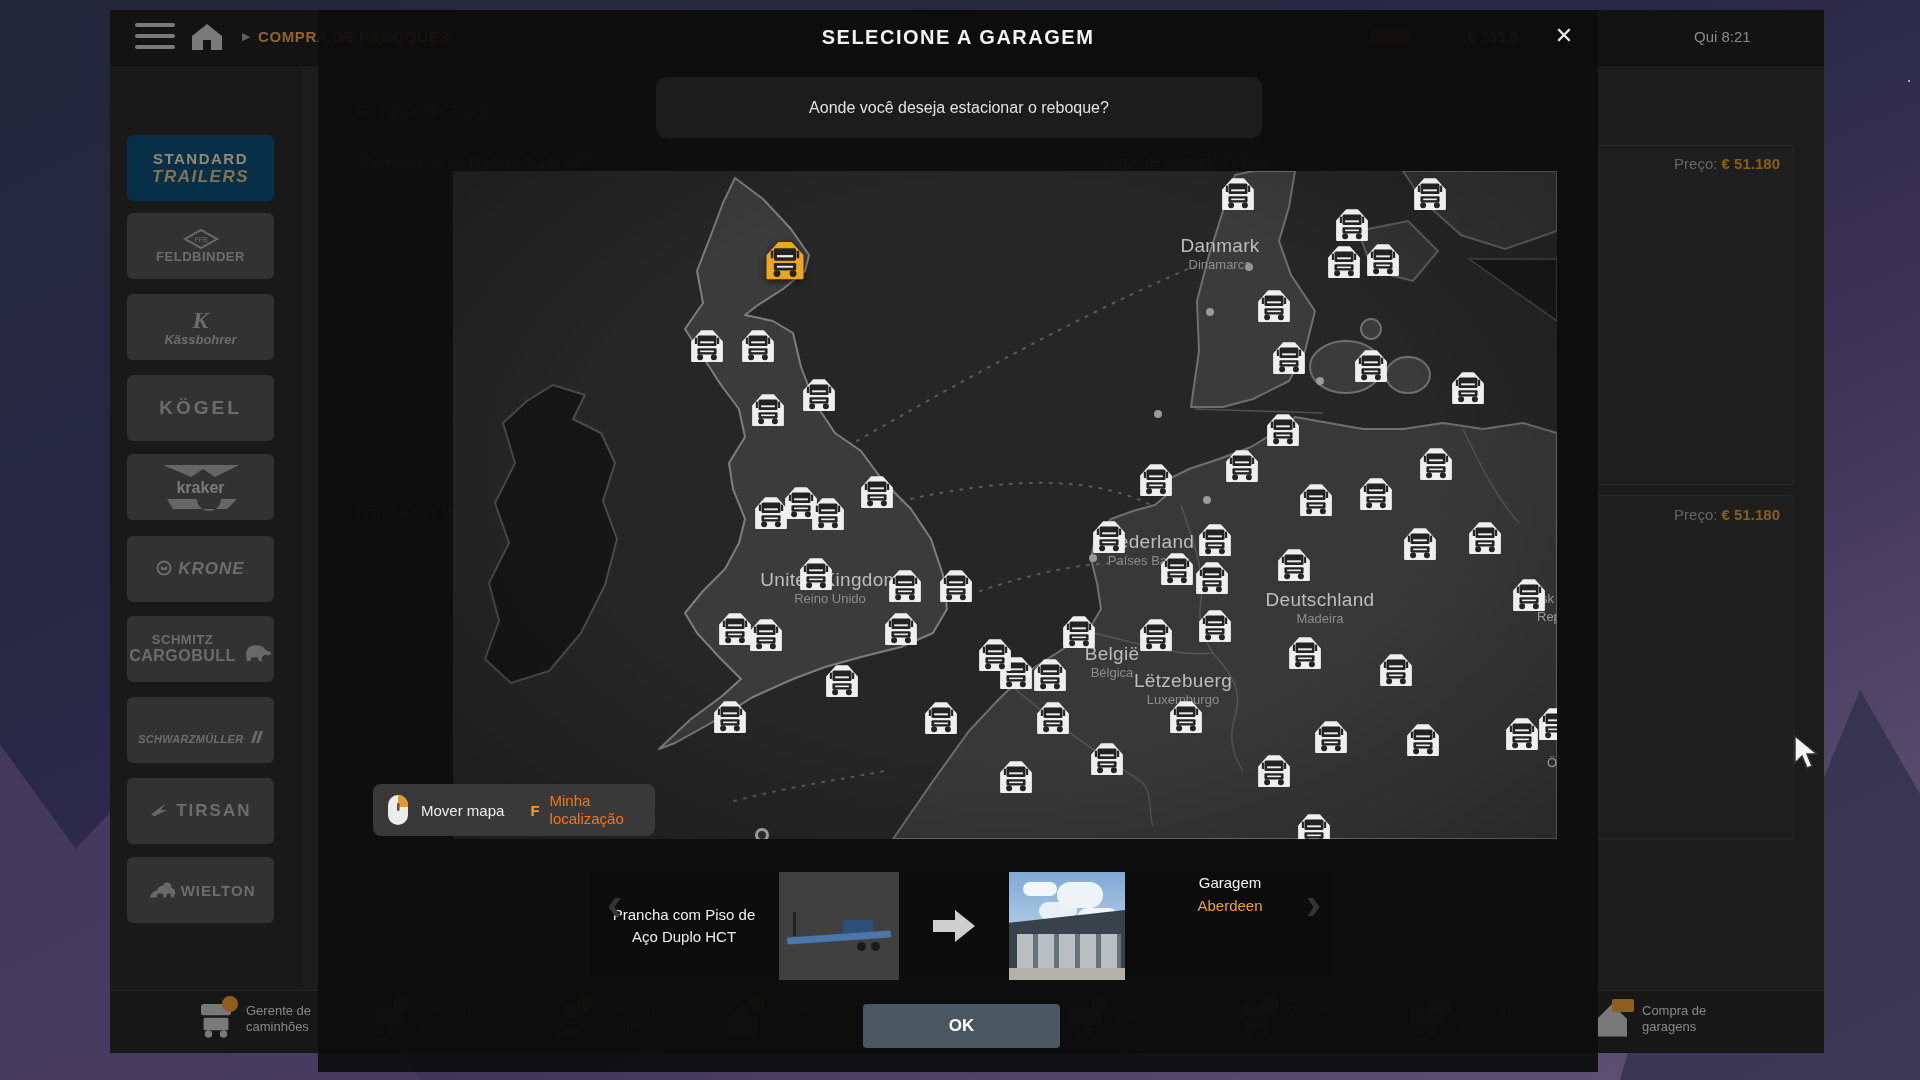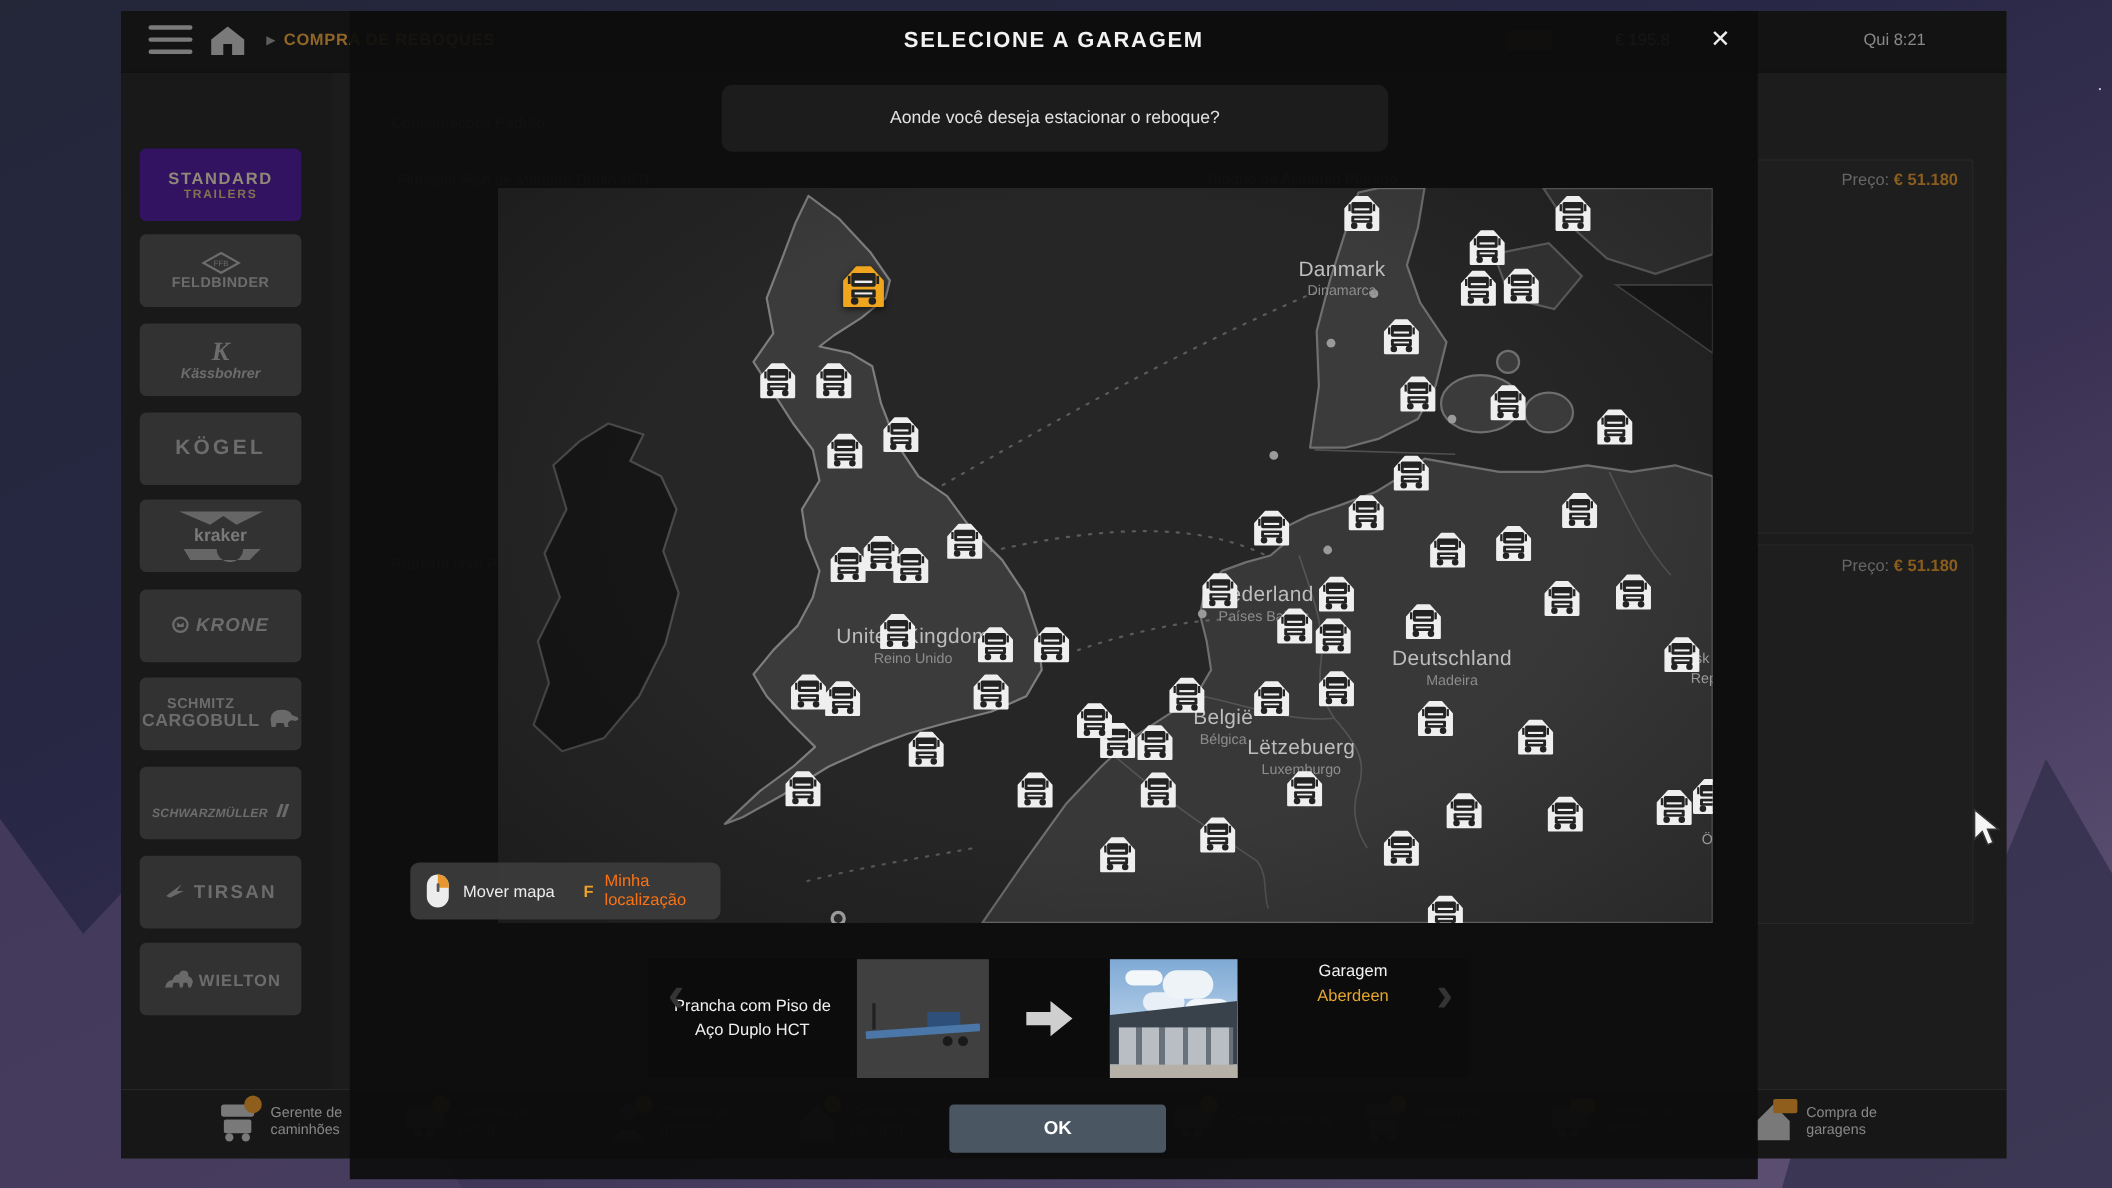--- a/index.html
+++ b/index.html
@@ -26,23 +26,23 @@
   #breadcrumb { position:absolute; left:148px; top:18px; font-size:15px; font-weight:bold; letter-spacing:.6px; color:#d99a3d; }
   #money-badge { position:absolute; left:1261px; top:17px; width:40px; height:19px; background:#8a5a20; border-radius:3px; opacity:.85; }
   #money { position:absolute; left:1358px; top:18px; font-size:15px; color:#c6c6c6; }
   #time { position:absolute; left:1584px; top:18px; font-size:15px; color:#cfcfcf; }
 
   
   #content { position:absolute; left:0; top:57px; width:100%; height:923px; background:#2b2b2b; }
   #sidebar-col { position:absolute; left:0; top:0; width:192px; height:100%; background:#262626; }
   .brand { position:absolute; left:17px; width:147px; height:66px; background:#4c4c4c; border-radius:6px;
     display:flex; flex-direction:column; align-items:center; justify-content:center; color:#a5a5a5; text-align:center; }
-  .brand.active { background:#4c1d95; }
+  .brand.active { background:#0c4a6e; }
   .brand .l1 { font-size:15px; font-weight:600; letter-spacing:1.5px; color:#ddd0b5; }
-  .brand .l2 { font-size:11px; font-weight:800; letter-spacing:1.5px; color:#c7ad7a; }
+  .brand .l2 { font-size:17px; font-weight:800; letter-spacing:1.5px; color:#c7ad7a;font-style:italic; }
   .brand .bname { font-size:13px; font-weight:700; letter-spacing:.5px; }
   .brand .kaess { font-style:italic; font-weight:800; font-size:13px; }
   .brand .kbig { font-style:italic; font-weight:800; font-size:24px; line-height:1; font-family:"Liberation Serif", serif; }
   .brand .kogel { font-size:19px; font-weight:800; letter-spacing:3px; }
   .brand .krone { font-style:italic; font-weight:800; font-size:17px; letter-spacing:1px; }
   .brand .schm { font-size:13px; font-weight:800; letter-spacing:.5px; line-height:1.1; }
   .brand .schm2 { font-size:16px; font-weight:800; letter-spacing:.5px; }
   .brand .schwz { font-style:italic; font-weight:800; font-size:11px; letter-spacing:.3px;margin-top:16px; }
   .brand .tirsan { font-weight:800; font-size:17px; letter-spacing:2px; }
   .brand .wielton { font-weight:800; font-size:15px; letter-spacing:1px; }

